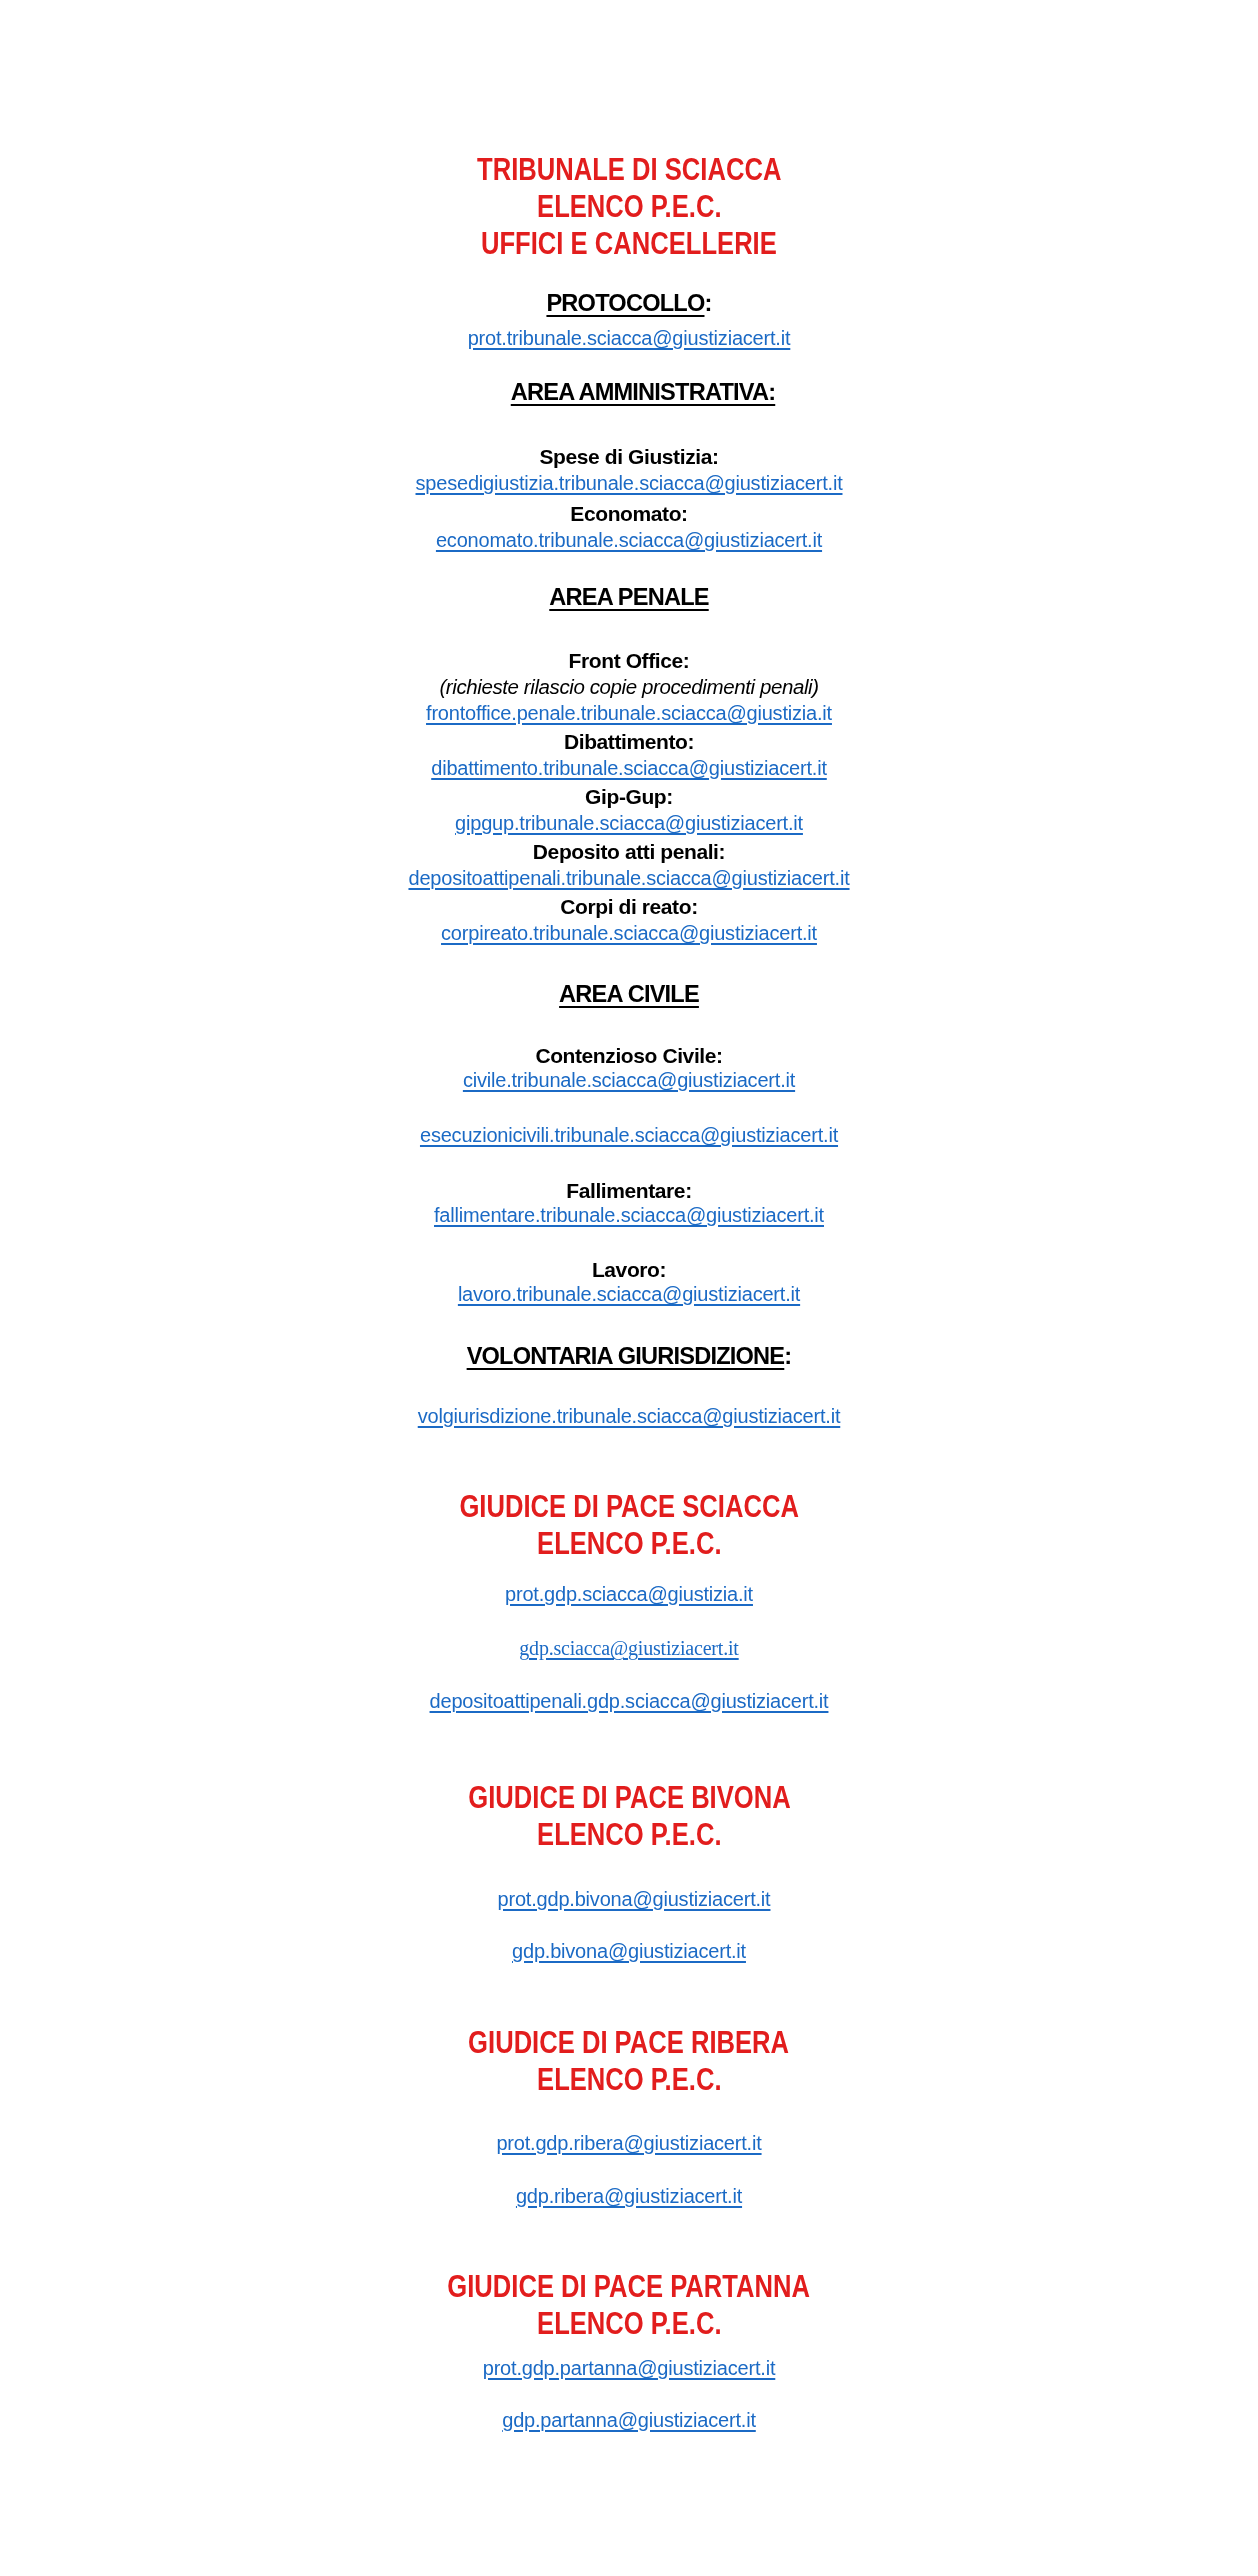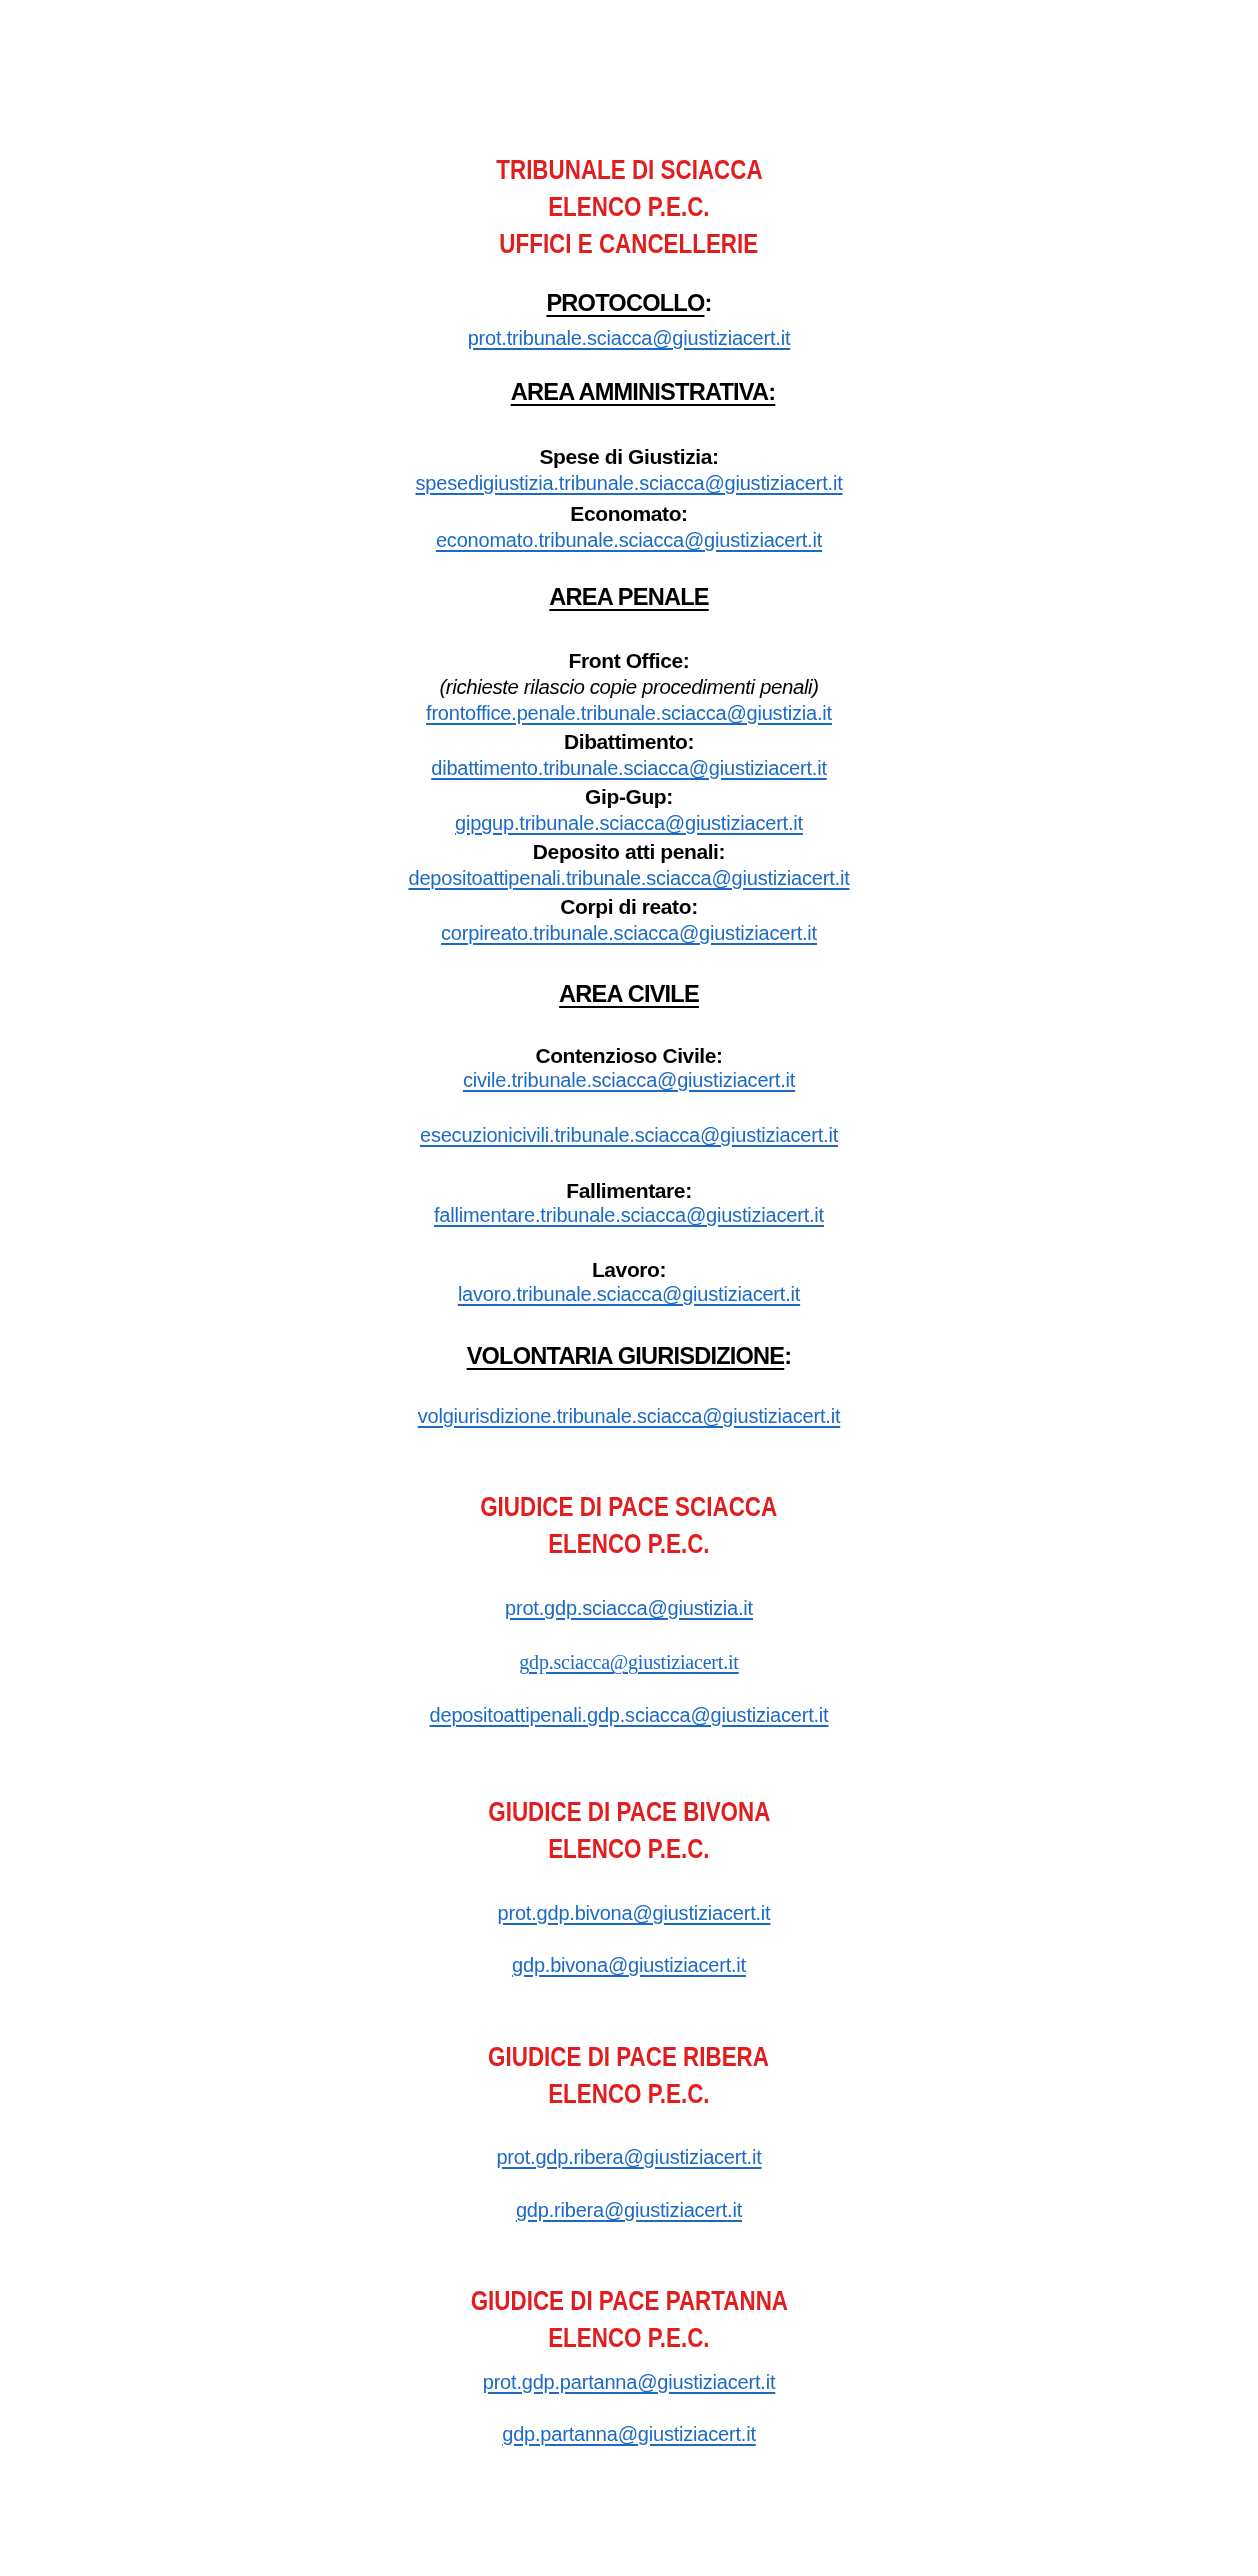--- a/index.html
+++ b/index.html
@@ -13,21 +13,21 @@
     position:relative;
     width:1258px;
     height:2576px;
     background:var(--paper);
     overflow:hidden;
     font-family:"Liberation Sans", sans-serif;
     color:var(--ink);
     text-align:center;
   }
   .cx{display:inline-block;transform:scaleX(.8);transform-origin:50% 50%;white-space:nowrap;}
-  .red-title{color:var(--red);font-weight:bold;font-size:28px;line-height:37px;}
+  .red-title{color:var(--red);font-weight:bold;font-size:32px;line-height:37px;}
   .sec-h{font-size:23.6px;font-weight:bold;line-height:27px;letter-spacing:-0.8px;}
   .sec-h .u{text-decoration:underline;text-decoration-thickness:2.3px;text-underline-offset:3.8px;}
   .lbl{font-weight:bold;font-size:21px;letter-spacing:-0.4px;}
   .note{font-style:italic;font-size:20.5px;letter-spacing:-0.4px;}
   .email{
     color:var(--blue);
     font-size:20px;
     letter-spacing:-0.2px;
     text-decoration:underline;
     text-decoration-thickness:1.5px;
@@ -108,21 +108,21 @@
     <span class="u">VOLONTARIA GIURISDIZIONE</span><span>:</span>
   </div>
   <div class="lh32" style="margin-top:34px;">
     <a class="email">volgiurisdizione.tribunale.sciacca@giustiziacert.it</a>
   </div>
 
   <div class="red-title" style="margin-top:57px;">
     <div class="lh48"><span class="cx">GIUDICE DI PACE SCIACCA</span></div>
     <div class="lh48"><span class="cx">ELENCO P.E.C.</span></div>
   </div>
-  <div class="lh32" style="margin-top:34px;">
+  <div class="lh32" style="margin-top:20px;">
     <a class="email">prot.gdp.sciacca@giustizia.it</a>
   </div>
   <div class="lh32" style="margin-top:27px;font-family:Liberation Serif, serif;">
     <a class="email">gdp.sciacca@giustiziacert.it</a>
   </div>
   <div class="lh32" style="margin-top:26px;">
     <a class="email">depositoattipenali.gdp.sciacca@giustiziacert.it</a>
   </div>
 
   <div class="red-title" style="margin-top:63px;">

